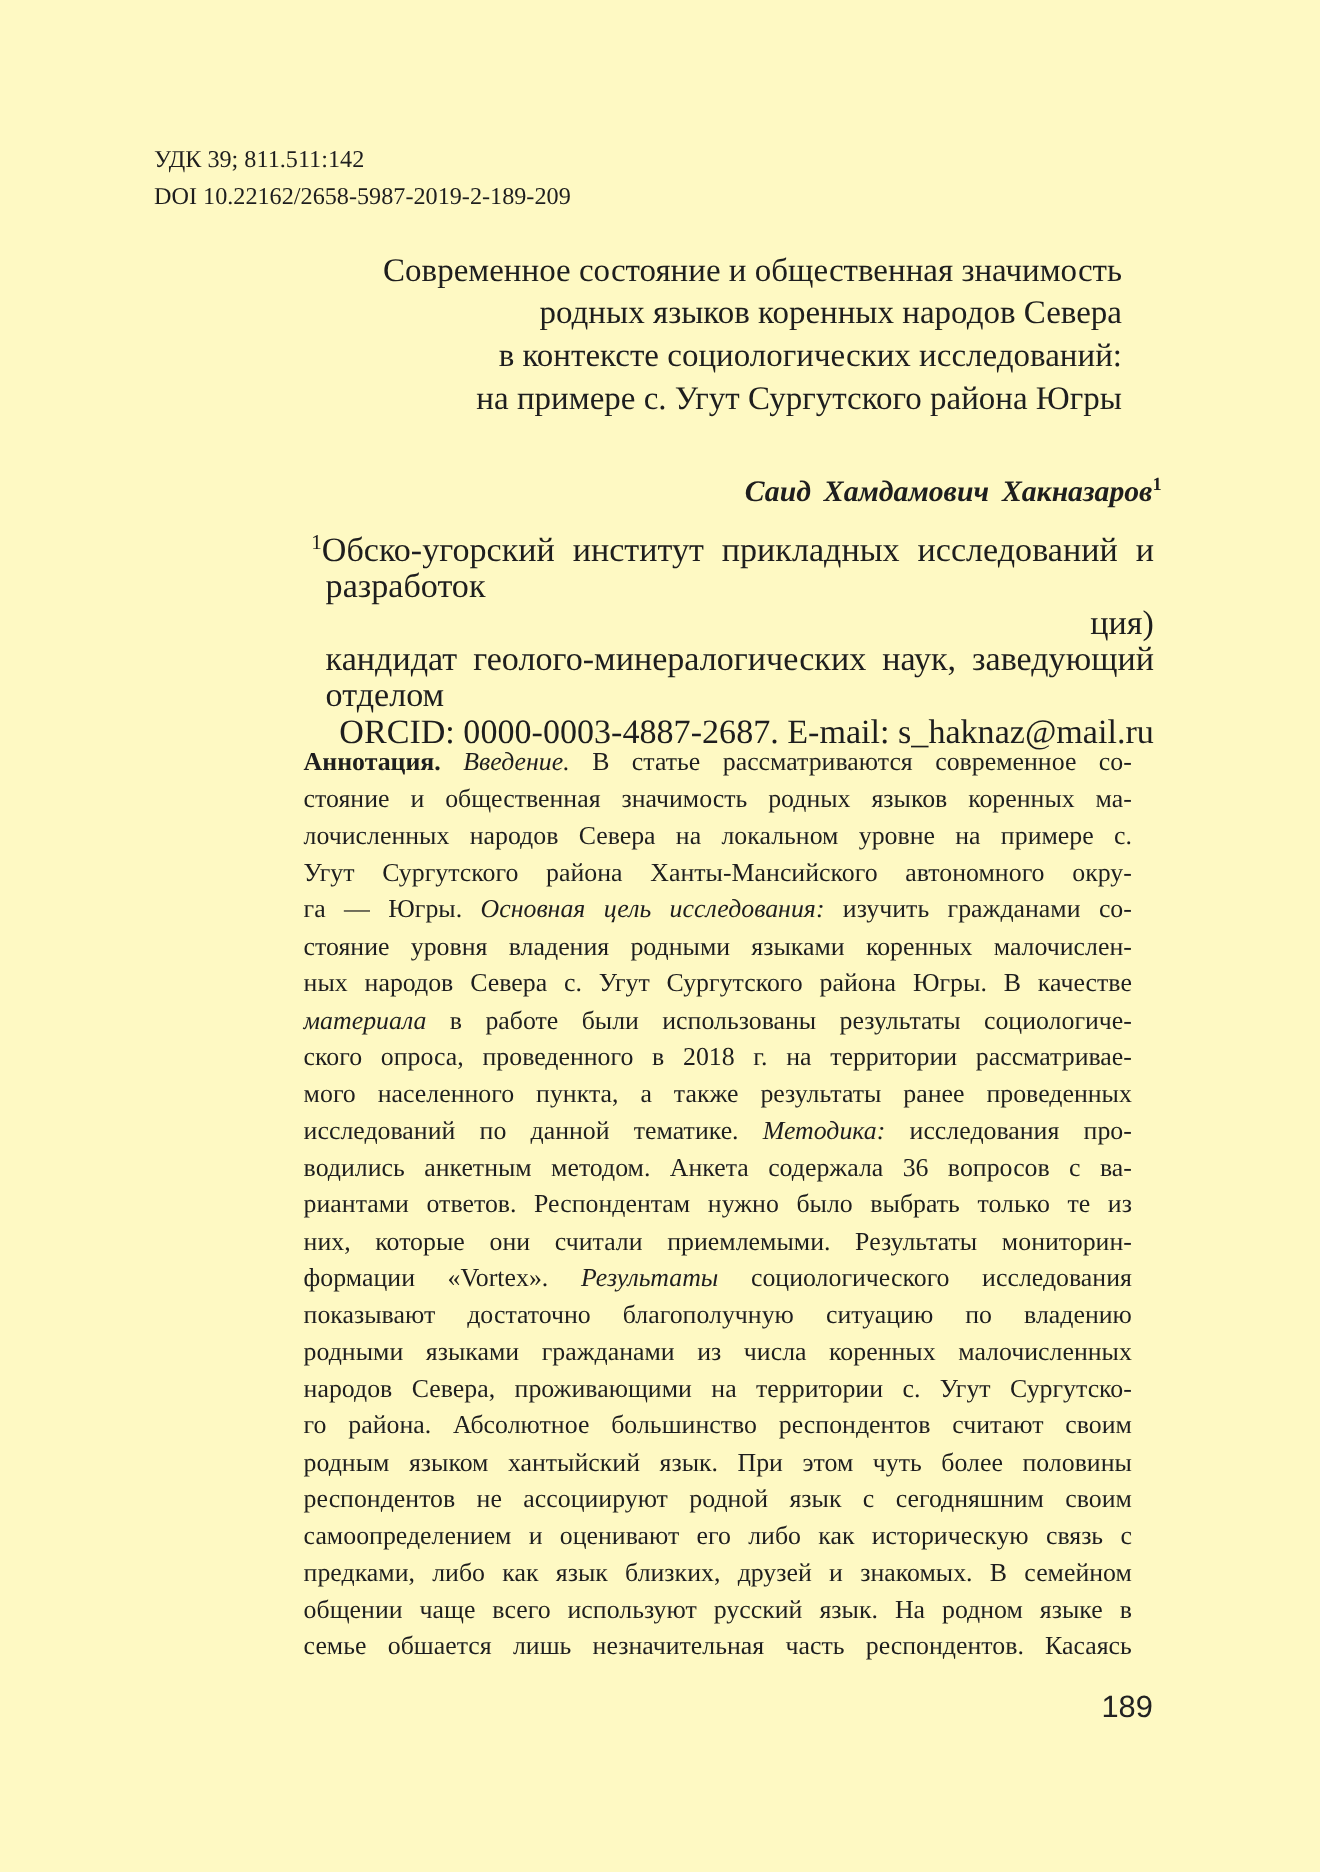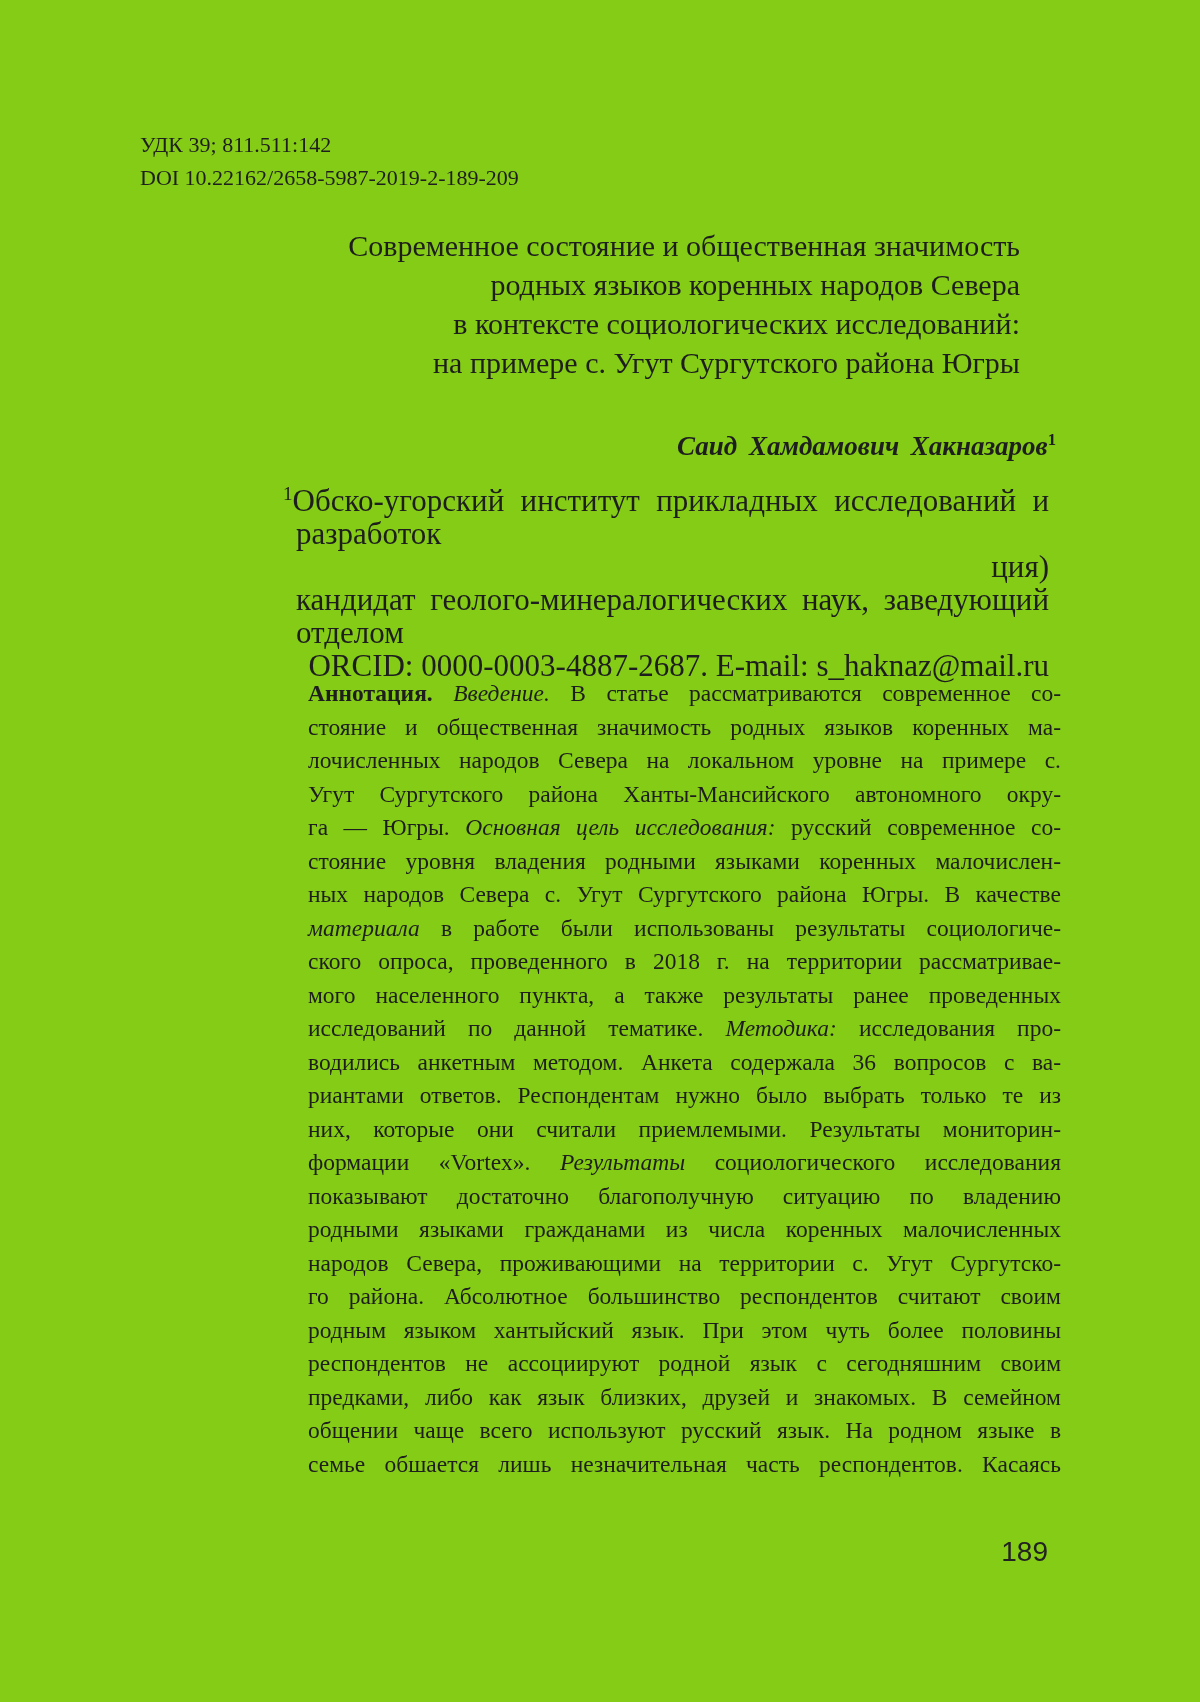--- a/index.html
+++ b/index.html
@@ -1,20 +1,20 @@
 <!DOCTYPE html>
 <html><head>
 <meta charset="utf-8">
 <style>
   html, body { margin: 0; padding: 0; background: #ffffff; }
   .page {
     position: relative;
     width: 1200px;
     height: 1702px;
-    background: #84cc16;
+    background: #fef9c3;
     font-family: "Liberation Serif", "DejaVu Serif", serif;
     color: #1e1e1e;
     overflow: hidden;
   }
   .udc-block {
     position: absolute;
     left: 140px; top: 128px;
     font-size: 22px;
     line-height: 33px;
   }
@@ -37,21 +37,21 @@
   }
   .affiliation {
     position: absolute;
     left: 296px; top: 477px;
     width: 753px;
     font-size: 31px;
     line-height: 33px;
   }
   .abstract {
     position: absolute;
-    left: 308px; top: 677px;
+    left: 276px; top: 677px;
     width: 753px;
     font-size: 23.5px;
     line-height: 33.5px;
   }
   .line { text-align: right; }
   .line.fill { text-align: justify; text-align-last: justify; }
   .seg-n { font-style: normal; font-weight: normal; }
   .seg-b { font-weight: bold; }
   .seg-i { font-style: italic; }
   .seg-sup { vertical-align: super; font-size: 0.62em; font-style: normal; }
@@ -92,37 +92,38 @@
       <div class="line"><span class="seg-n">ция)</span></div>
       <div class="line fill"><span class="seg-n">кандидат геолого-минералогических наук, заведующий отделом</span></div>
       <div class="line"><span class="seg-n">ORCID: 0000-0003-4887-2687. E-mail: s_haknaz@mail.ru</span></div>
     </div>
 
   <div class="abstract">
       <div class="line fill"><span class="seg-b">Аннотация. </span><span class="seg-i">Введение. </span><span class="seg-n">В статье рассматриваются современное со-</span></div>
       <div class="line fill"><span class="seg-n">стояние и общественная значимость родных языков коренных ма-</span></div>
       <div class="line fill"><span class="seg-n">лочисленных народов Севера на локальном уровне на примере с.</span></div>
       <div class="line fill"><span class="seg-n">Угут Сургутского района Ханты-Мансийского автономного окру-</span></div>
-      <div class="line fill"><span class="seg-n">га — Югры. </span><span class="seg-i">Основная цель исследования: </span><span class="seg-n">русский современное со-</span></div>
+      <div class="line fill"><span class="seg-n">га — Югры. </span><span class="seg-i">Основная цель исследования: </span><span class="seg-n">изучить гражданами со-</span></div>
       <div class="line fill"><span class="seg-n">стояние уровня владения родными языками коренных малочислен-</span></div>
       <div class="line fill"><span class="seg-n">ных народов Севера с. Угут Сургутского района Югры. В качестве</span></div>
       <div class="line fill"><span class="seg-i">материала </span><span class="seg-n">в работе были использованы результаты социологиче-</span></div>
       <div class="line fill"><span class="seg-n">ского опроса, проведенного в 2018 г. на территории рассматривае-</span></div>
       <div class="line fill"><span class="seg-n">мого населенного пункта, а также результаты ранее проведенных</span></div>
       <div class="line fill"><span class="seg-n">исследований по данной тематике. </span><span class="seg-i">Методика: </span><span class="seg-n">исследования про-</span></div>
       <div class="line fill"><span class="seg-n">водились анкетным методом. Анкета содержала 36 вопросов с ва-</span></div>
       <div class="line fill"><span class="seg-n">риантами ответов. Респондентам нужно было выбрать только те из</span></div>
       <div class="line fill"><span class="seg-n">них, которые они считали приемлемыми. Результаты мониторин-</span></div>
       <div class="line fill"><span class="seg-n">формации «Vortex». </span><span class="seg-i">Результаты </span><span class="seg-n">социологического исследования</span></div>
       <div class="line fill"><span class="seg-n">показывают достаточно благополучную ситуацию по владению</span></div>
       <div class="line fill"><span class="seg-n">родными языками гражданами из числа коренных малочисленных</span></div>
       <div class="line fill"><span class="seg-n">народов Севера, проживающими на территории с. Угут Сургутско-</span></div>
       <div class="line fill"><span class="seg-n">го района. Абсолютное большинство респондентов считают своим</span></div>
       <div class="line fill"><span class="seg-n">родным языком хантыйский язык. При этом чуть более половины</span></div>
       <div class="line fill"><span class="seg-n">респондентов не ассоциируют родной язык с сегодняшним своим</span></div>
+      <div class="line fill"><span class="seg-n">самоопределением и оценивают его либо как историческую связь с</span></div>
       <div class="line fill"><span class="seg-n">предками, либо как язык близких, друзей и знакомых. В семейном</span></div>
       <div class="line fill"><span class="seg-n">общении чаще всего используют русский язык. На родном языке в</span></div>
       <div class="line fill"><span class="seg-n">семье обшается лишь незначительная часть респондентов. Касаясь</span></div>
     </div>
 
   <div class="page-number">189</div>
 
 </div>
 
 </body></html>

